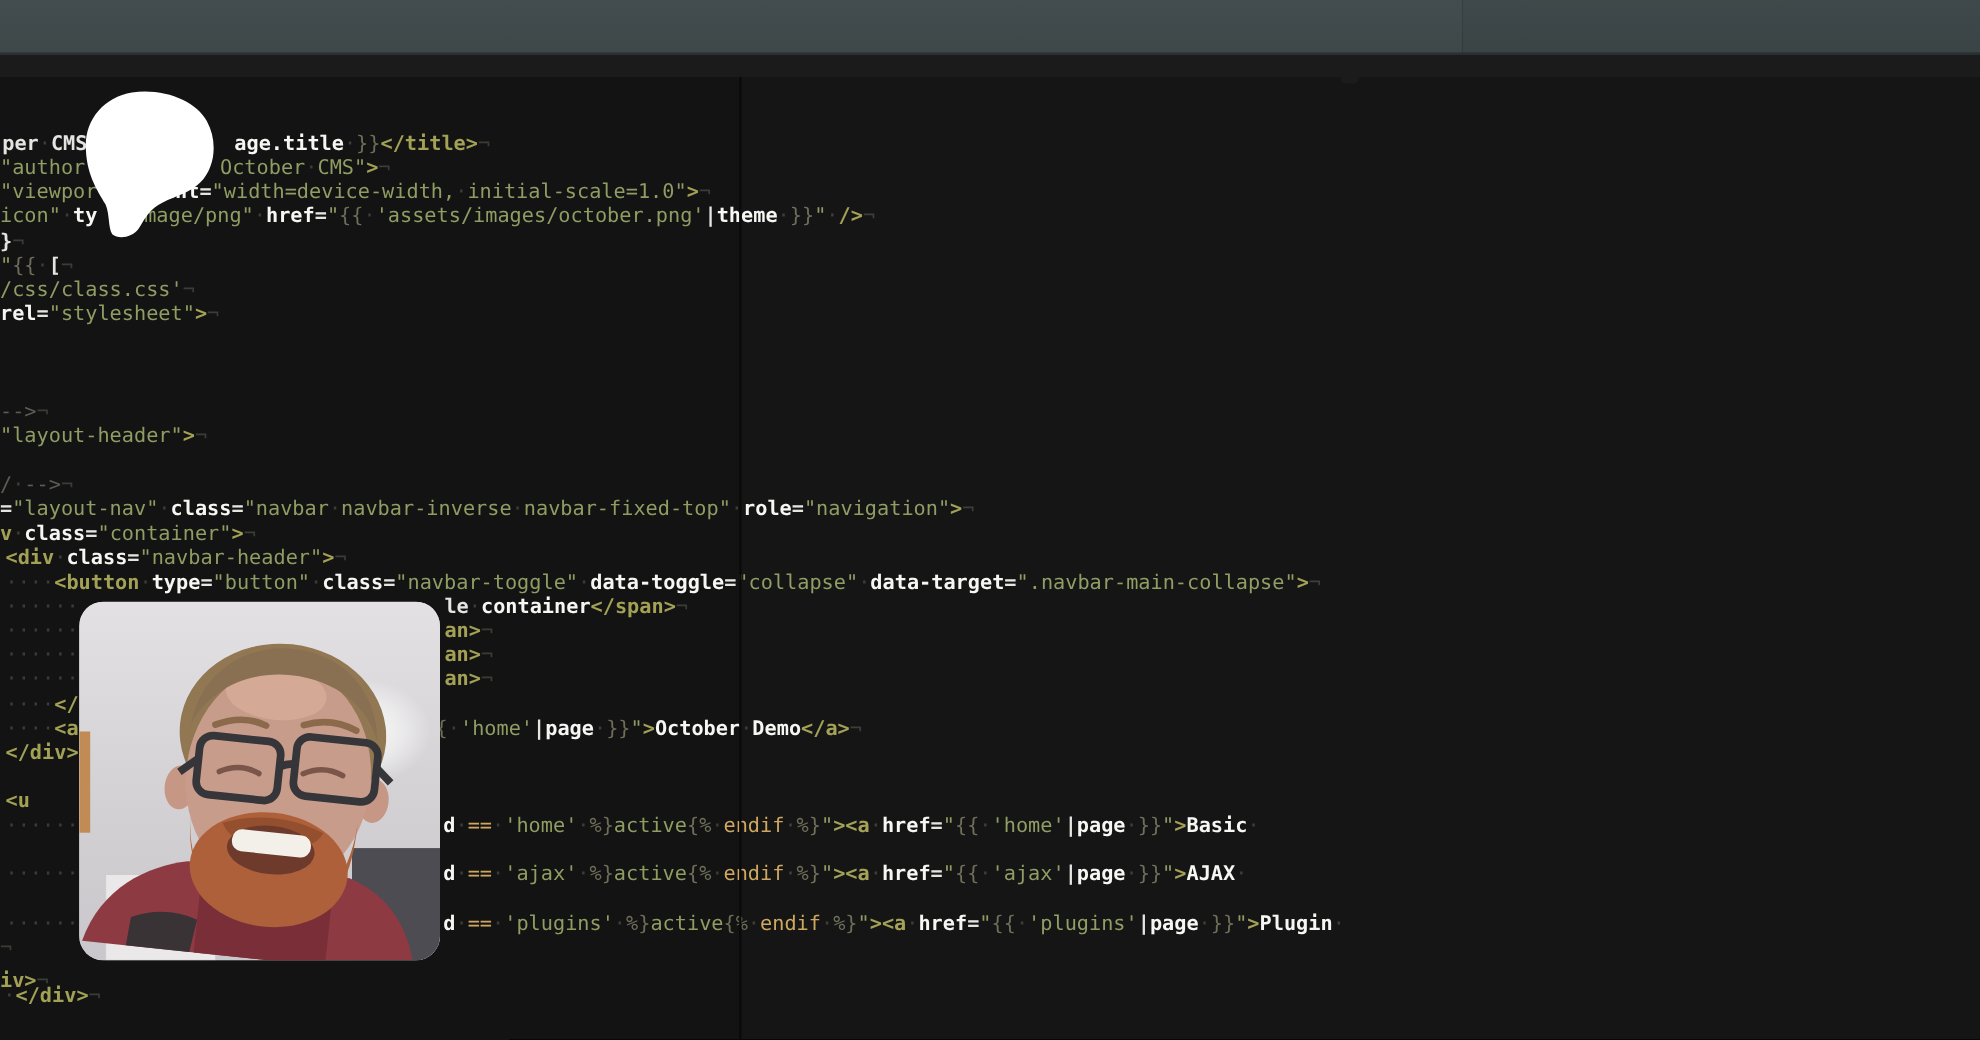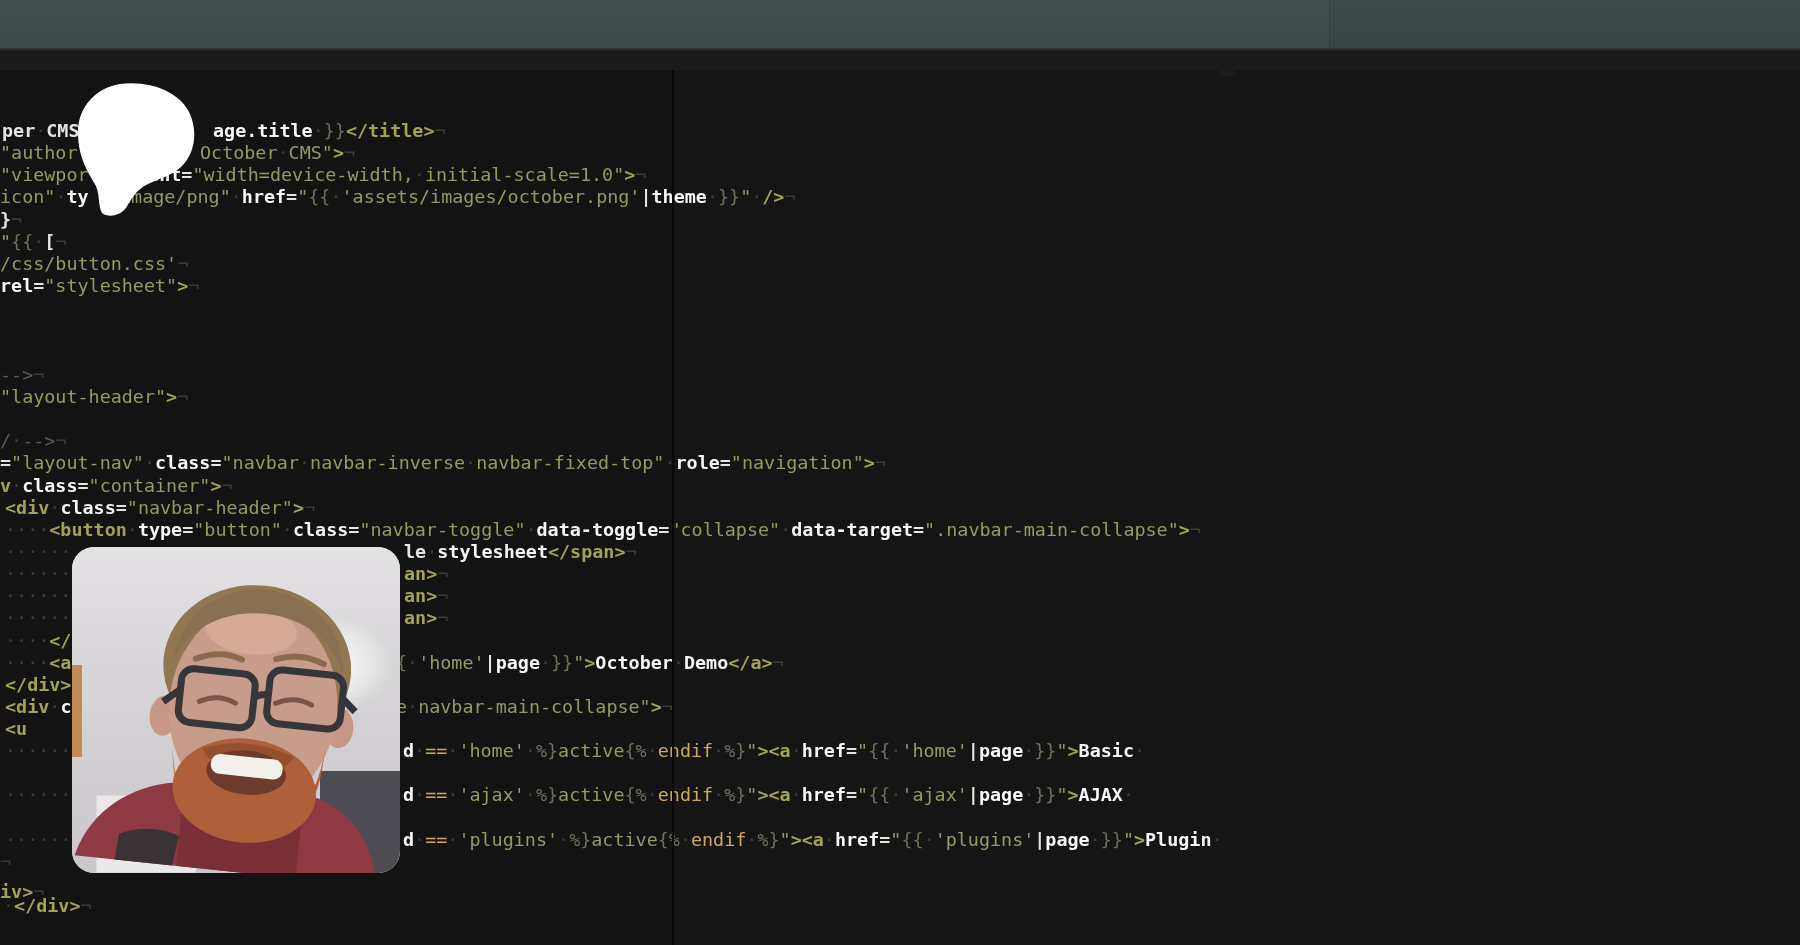--- a/index.html
+++ b/index.html
@@ -39,37 +39,36 @@
 
 <div id="screen" style="--bg: #131314; --c-plain: #e4e4e0; --c-bold: #f6f6f2; --c-tag: #a3a154; --c-str: #8f9d62; --c-twig: #6e6e58; --c-kw: #cfa75f; --c-com: #5c5c54; --c-ws: #3c3c37;">
 
   <div id="code">
       <div class="ln" style="top: 119px;"><span class="frag" style="left: 2px;"><span class="tk-plain">per</span><span class="tk-ws">·</span><span class="tk-plain">CMS</span></span><span class="frag" style="left: 213px;"><span class="tk-bold">age.title</span><span class="tk-ws">·</span><span class="tk-twig">}}</span><span class="tk-tag">&lt;/title&gt;</span><span class="tk-pil">¬</span></span></div>
       <div class="ln" style="top: 141px;"><span class="frag" style="left: 0px;"><span class="tk-str">"author"</span></span><span class="frag" style="left: 200px;"><span class="tk-str">October</span><span class="tk-ws">·</span><span class="tk-str">CMS"</span><span class="tk-tag">&gt;</span><span class="tk-pil">¬</span></span></div>
       <div class="ln" style="top: 163px;"><span class="frag" style="left: 0px;"><span class="tk-str">"viewpor</span></span><span class="frag" style="left: 137px;"><span class="tk-bold">tent</span><span class="tk-plain">=</span><span class="tk-str">"width=device-width,</span><span class="tk-ws">·</span><span class="tk-str">initial-scale=1.0"</span><span class="tk-tag">&gt;</span><span class="tk-pil">¬</span></span></div>
       <div class="ln" style="top: 185px;"><span class="frag" style="left: 0px;"><span class="tk-str">icon"</span><span class="tk-ws">·</span><span class="tk-bold">ty</span></span><span class="frag" style="left: 120px;"><span class="tk-str">image/png"</span><span class="tk-ws">·</span><span class="tk-bold">href</span><span class="tk-plain">=</span><span class="tk-str">"</span><span class="tk-twig">{{</span><span class="tk-ws">·</span><span class="tk-str">'assets/images/october.png'</span><span class="tk-plain">|</span><span class="tk-bold">theme</span><span class="tk-ws">·</span><span class="tk-twig">}}</span><span class="tk-str">"</span><span class="tk-ws">·</span><span class="tk-tag">/&gt;</span><span class="tk-pil">¬</span></span></div>
       <div class="ln" style="top: 208px;"><span class="frag" style="left: 0px;"><span class="tk-plain">}</span><span class="tk-pil">¬</span></span></div>
       <div class="ln" style="top: 230px;"><span class="frag" style="left: 0px;"><span class="tk-str">"</span><span class="tk-twig">{{</span><span class="tk-ws">·</span><span class="tk-plain">[</span><span class="tk-pil">¬</span></span></div>
-      <div class="ln" style="top: 252px;"><span class="frag" style="left: 0px;"><span class="tk-str">/css/button.css'</span><span class="tk-pil">¬</span></span></div>
+      <div class="ln" style="top: 252px;"><span class="frag" style="left: 0px;"><span class="tk-str">/css/class.css'</span><span class="tk-pil">¬</span></span></div>
       <div class="ln" style="top: 274px;"><span class="frag" style="left: 0px;"><span class="tk-bold">rel</span><span class="tk-plain">=</span><span class="tk-str">"stylesheet"</span><span class="tk-tag">&gt;</span><span class="tk-pil">¬</span></span></div>
       <div class="ln" style="top: 363px;"><span class="frag" style="left: 0px;"><span class="tk-com">--&gt;</span><span class="tk-pil">¬</span></span></div>
       <div class="ln" style="top: 385px;"><span class="frag" style="left: 0px;"><span class="tk-str">"layout-header"</span><span class="tk-tag">&gt;</span><span class="tk-pil">¬</span></span></div>
       <div class="ln" style="top: 429px;"><span class="frag" style="left: 0px;"><span class="tk-com">/</span><span class="tk-ws">·</span><span class="tk-com">--&gt;</span><span class="tk-pil">¬</span></span></div>
       <div class="ln" style="top: 451px;"><span class="frag" style="left: 0px;"><span class="tk-plain">=</span><span class="tk-str">"layout-nav"</span><span class="tk-ws">·</span><span class="tk-bold">class</span><span class="tk-plain">=</span><span class="tk-str">"navbar</span><span class="tk-ws">·</span><span class="tk-str">navbar-inverse</span><span class="tk-ws">·</span><span class="tk-str">navbar-fixed-top"</span><span class="tk-ws">·</span><span class="tk-bold">role</span><span class="tk-plain">=</span><span class="tk-str">"navigation"</span><span class="tk-tag">&gt;</span><span class="tk-pil">¬</span></span></div>
       <div class="ln" style="top: 474px;"><span class="frag" style="left: 0px;"><span class="tk-tag">v</span><span class="tk-ws">·</span><span class="tk-bold">class</span><span class="tk-plain">=</span><span class="tk-str">"container"</span><span class="tk-tag">&gt;</span><span class="tk-pil">¬</span></span></div>
       <div class="ln" style="top: 496px;"><span class="frag" style="left: 5px;"><span class="tk-tag">&lt;div</span><span class="tk-ws">·</span><span class="tk-bold">class</span><span class="tk-plain">=</span><span class="tk-str">"navbar-header"</span><span class="tk-tag">&gt;</span><span class="tk-pil">¬</span></span></div>
       <div class="ln" style="top: 518px;"><span class="frag" style="left: 5px;"><span class="tk-ws">····</span><span class="tk-tag">&lt;button</span><span class="tk-ws">·</span><span class="tk-bold">type</span><span class="tk-plain">=</span><span class="tk-str">"button"</span><span class="tk-ws">·</span><span class="tk-bold">class</span><span class="tk-plain">=</span><span class="tk-str">"navbar-toggle"</span><span class="tk-ws">·</span><span class="tk-bold">data-toggle</span><span class="tk-plain">=</span><span class="tk-str">"collapse"</span><span class="tk-ws">·</span><span class="tk-bold">data-target</span><span class="tk-plain">=</span><span class="tk-str">".navbar-main-collapse"</span><span class="tk-tag">&gt;</span><span class="tk-pil">¬</span></span></div>
-      <div class="ln" style="top: 540px;"><span class="frag" style="left: 5px;"><span class="tk-ws">······</span></span><span class="frag" style="left: 404px;"><span class="tk-plain">le</span><span class="tk-ws">·</span><span class="tk-bold">stylesheet</span><span class="tk-tag">&lt;/span&gt;</span><span class="tk-pil">¬</span></span></div>
+      <div class="ln" style="top: 540px;"><span class="frag" style="left: 5px;"><span class="tk-ws">······</span></span><span class="frag" style="left: 404px;"><span class="tk-plain">le</span><span class="tk-ws">·</span><span class="tk-bold">container</span><span class="tk-tag">&lt;/span&gt;</span><span class="tk-pil">¬</span></span></div>
       <div class="ln" style="top: 562px;"><span class="frag" style="left: 5px;"><span class="tk-ws">······</span></span><span class="frag" style="left: 404px;"><span class="tk-tag">an&gt;</span><span class="tk-pil">¬</span></span></div>
       <div class="ln" style="top: 584px;"><span class="frag" style="left: 5px;"><span class="tk-ws">······</span></span><span class="frag" style="left: 404px;"><span class="tk-tag">an&gt;</span><span class="tk-pil">¬</span></span></div>
       <div class="ln" style="top: 606px;"><span class="frag" style="left: 5px;"><span class="tk-ws">······</span></span><span class="frag" style="left: 404px;"><span class="tk-tag">an&gt;</span><span class="tk-pil">¬</span></span></div>
       <div class="ln" style="top: 629px;"><span class="frag" style="left: 5px;"><span class="tk-ws">····</span><span class="tk-tag">&lt;/</span></span></div>
       <div class="ln" style="top: 651px;"><span class="frag" style="left: 5px;"><span class="tk-ws">····</span><span class="tk-tag">&lt;a</span></span><span class="frag" style="left: 396px;"><span class="tk-twig">{</span><span class="tk-ws">·</span><span class="tk-str">'home'</span><span class="tk-plain">|</span><span class="tk-bold">page</span><span class="tk-ws">·</span><span class="tk-twig">}}</span><span class="tk-str">"</span><span class="tk-tag">&gt;</span><span class="tk-bold">October</span><span class="tk-ws">·</span><span class="tk-bold">Demo</span><span class="tk-tag">&lt;/a&gt;</span><span class="tk-pil">¬</span></span></div>
       <div class="ln" style="top: 673px;"><span class="frag" style="left: 5px;"><span class="tk-tag">&lt;/div&gt;</span><span class="tk-pil">¬</span></span></div>
-      <div class="ln" style="top: 695px;"><span class="frag" style="left: 5px;"><span class="tk-tag">&lt;div</span><span class="tk-ws">·</span><span class="tk-bold">c</span></span><span class="frag" style="left: 396px;"><span class="tk-str">e</span><span class="tk-ws">·</span><span class="tk-str">navbar-main-collapse"</span><span class="tk-tag">&gt;</span><span class="tk-pil">¬</span></span></div>
       <div class="ln" style="top: 717px;"><span class="frag" style="left: 5px;"><span class="tk-tag">&lt;u</span></span></div>
       <div class="ln" style="top: 739px;"><span class="frag" style="left: 5px;"><span class="tk-ws">······</span></span><span class="frag" style="left: 403px;"><span class="tk-bold">d</span><span class="tk-ws">·</span><span class="tk-kw">==</span><span class="tk-ws">·</span><span class="tk-str">'home'</span><span class="tk-ws">·</span><span class="tk-twig">%}</span><span class="tk-str">active</span><span class="tk-twig">{%</span><span class="tk-ws">·</span><span class="tk-kw">endif</span><span class="tk-ws">·</span><span class="tk-twig">%}</span><span class="tk-str">"</span><span class="tk-tag">&gt;&lt;a</span><span class="tk-ws">·</span><span class="tk-bold">href</span><span class="tk-plain">=</span><span class="tk-str">"</span><span class="tk-twig">{{</span><span class="tk-ws">·</span><span class="tk-str">'home'</span><span class="tk-plain">|</span><span class="tk-bold">page</span><span class="tk-ws">·</span><span class="tk-twig">}}</span><span class="tk-str">"</span><span class="tk-tag">&gt;</span><span class="tk-bold">Basic</span><span class="tk-ws">·</span></span></div>
       <div class="ln" style="top: 783px;"><span class="frag" style="left: 5px;"><span class="tk-ws">······</span></span><span class="frag" style="left: 403px;"><span class="tk-bold">d</span><span class="tk-ws">·</span><span class="tk-kw">==</span><span class="tk-ws">·</span><span class="tk-str">'ajax'</span><span class="tk-ws">·</span><span class="tk-twig">%}</span><span class="tk-str">active</span><span class="tk-twig">{%</span><span class="tk-ws">·</span><span class="tk-kw">endif</span><span class="tk-ws">·</span><span class="tk-twig">%}</span><span class="tk-str">"</span><span class="tk-tag">&gt;&lt;a</span><span class="tk-ws">·</span><span class="tk-bold">href</span><span class="tk-plain">=</span><span class="tk-str">"</span><span class="tk-twig">{{</span><span class="tk-ws">·</span><span class="tk-str">'ajax'</span><span class="tk-plain">|</span><span class="tk-bold">page</span><span class="tk-ws">·</span><span class="tk-twig">}}</span><span class="tk-str">"</span><span class="tk-tag">&gt;</span><span class="tk-bold">AJAX</span><span class="tk-ws">·</span></span></div>
       <div class="ln" style="top: 828px;"><span class="frag" style="left: 5px;"><span class="tk-ws">······</span></span><span class="frag" style="left: 403px;"><span class="tk-bold">d</span><span class="tk-ws">·</span><span class="tk-kw">==</span><span class="tk-ws">·</span><span class="tk-str">'plugins'</span><span class="tk-ws">·</span><span class="tk-twig">%}</span><span class="tk-str">active</span><span class="tk-twig">{%</span><span class="tk-ws">·</span><span class="tk-kw">endif</span><span class="tk-ws">·</span><span class="tk-twig">%}</span><span class="tk-str">"</span><span class="tk-tag">&gt;&lt;a</span><span class="tk-ws">·</span><span class="tk-bold">href</span><span class="tk-plain">=</span><span class="tk-str">"</span><span class="tk-twig">{{</span><span class="tk-ws">·</span><span class="tk-str">'plugins'</span><span class="tk-plain">|</span><span class="tk-bold">page</span><span class="tk-ws">·</span><span class="tk-twig">}}</span><span class="tk-str">"</span><span class="tk-tag">&gt;</span><span class="tk-bold">Plugin</span><span class="tk-ws">·</span></span></div>
       <div class="ln" style="top: 850px;"><span class="frag" style="left: 0px;"><span class="tk-pil">¬</span></span></div>
       <div class="ln" style="top: 894px;"><span class="frag" style="left: 3px;"><span class="tk-ws">·</span><span class="tk-tag">&lt;/div&gt;</span><span class="tk-pil">¬</span></span></div>
       <div class="ln" style="top: 880px;"><span class="frag" style="left: 0px;"><span class="tk-tag">iv&gt;</span><span class="tk-pil">¬</span></span></div>
     </div>
 
   <div id="ruler"></div>

